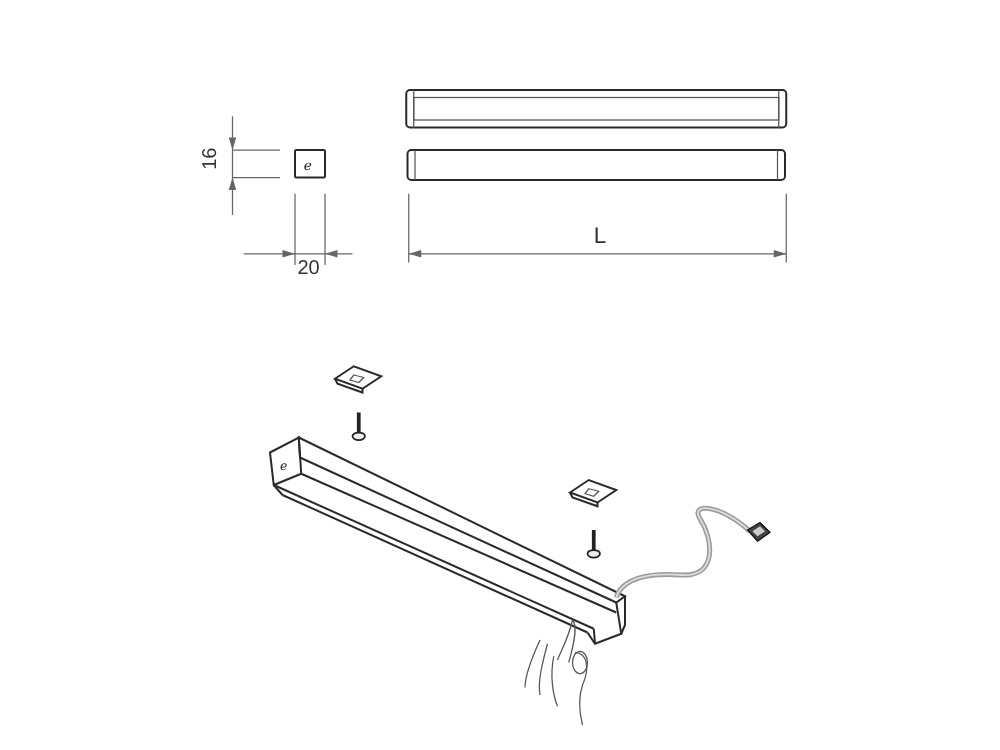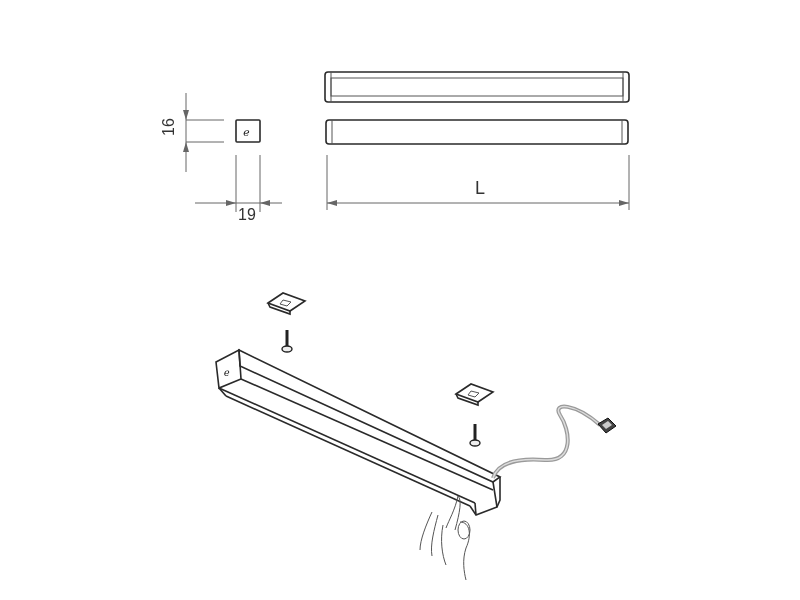--- a/index.html
+++ b/index.html
@@ -102,14 +102,14 @@
       <path d="M458 496 C455 510, 449 520, 446 528 M458 496 C462 500, 460 512, 455 530
                M432 512 C426 525, 420 540, 420 550 M438 515 C434 530, 430 545, 432 556
                M460 522 C470 522, 472 535, 466 548 C462 560, 464 572, 466 580
                M443 525 C440 540, 442 555, 446 565" fill="none" stroke="#555" stroke-width="1"></path>
       <ellipse cx="464" cy="530" rx="6" ry="9" fill="none" stroke="#555" stroke-width="1"></ellipse>
     </g>
   </g>
 </svg>
 
 <div class="lbl" style="left:160px;top:118px;transform:rotate(-90deg);transform-origin:center;">16</div>
-<div class="lbl" style="left:238px;top:206px;">19</div>
+<div class="lbl" style="left:238px;top:206px;">20</div>
 <div class="lbl" style="left:475px;top:178px;font-size:18px;">L</div>
 
 </body></html>

